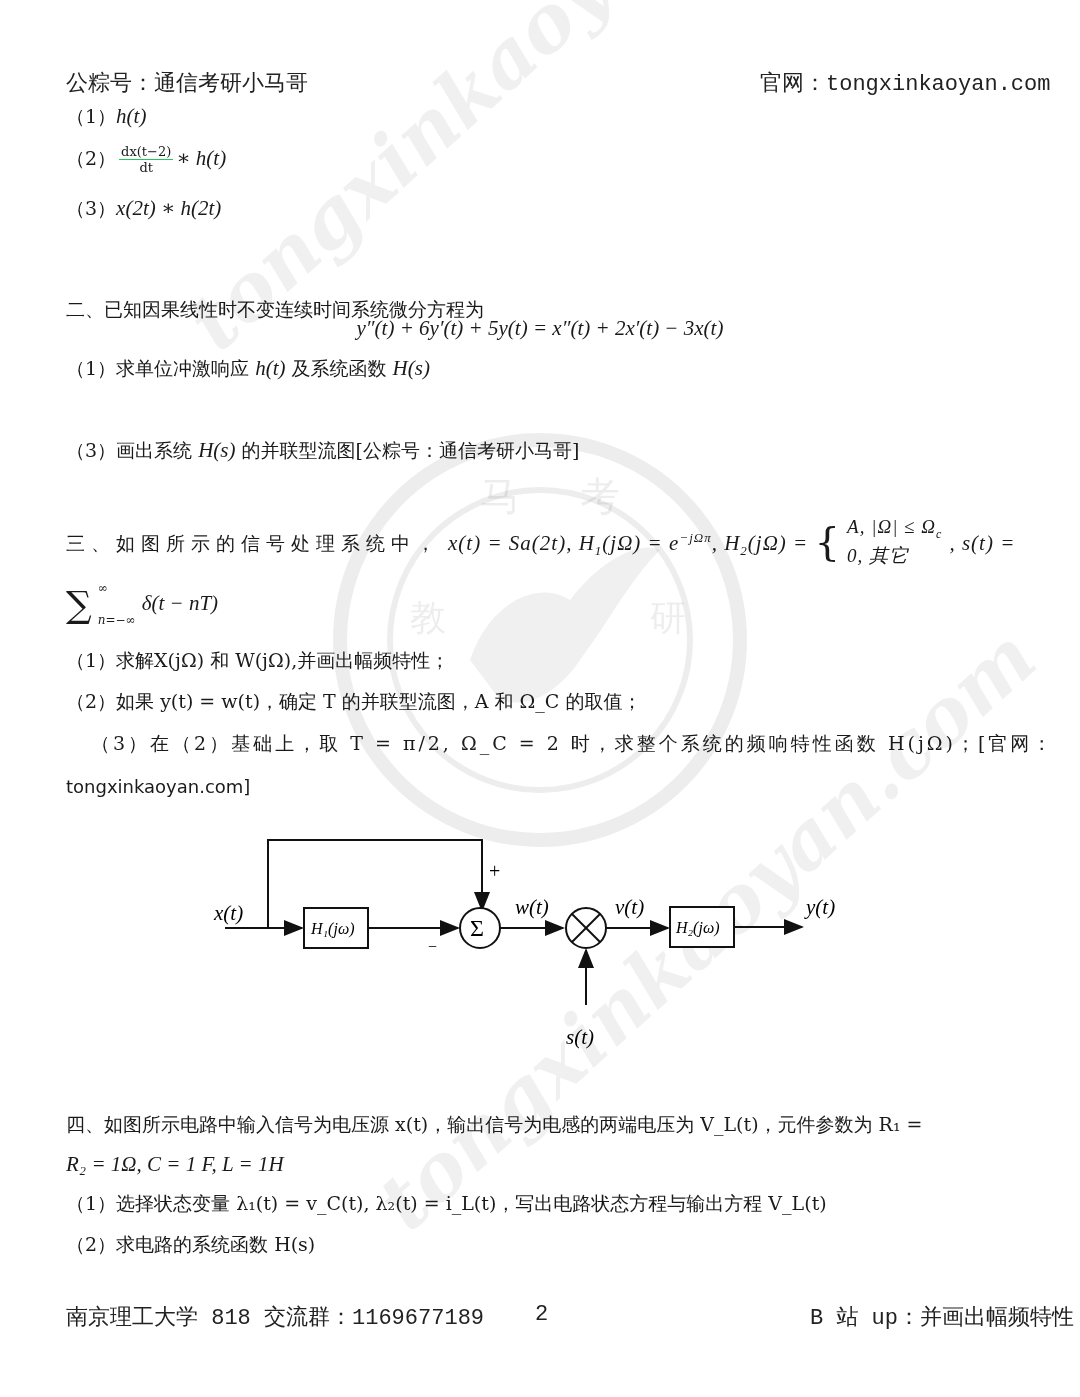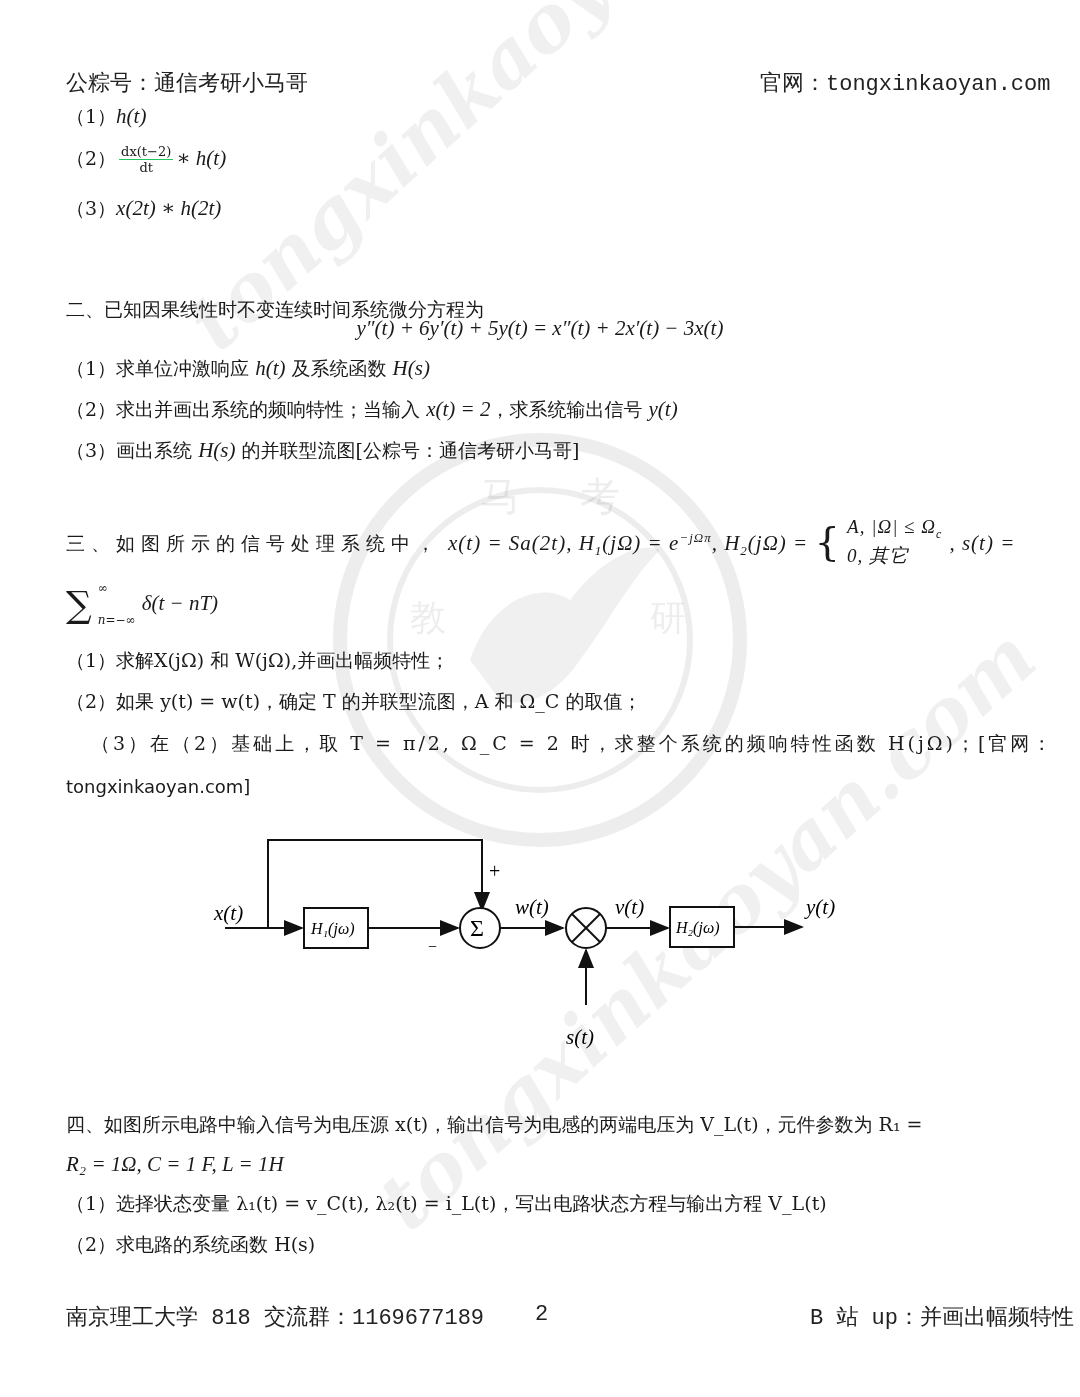--- a/index.html
+++ b/index.html
@@ -49,23 +49,20 @@
     <span>（2）</span><span class="frac"><span class="num">dx(t−2)</span><span class="den">dt</span></span><span class="m">∗ h(t)</span>
   </div>
   <div class="line" style="top:196px;">
     <span>（3）</span><span class="m">x(2t) ∗ h(2t)</span>
   </div>
 
   <div class="line" style="top:273px;margin-top:24px;">二、已知因果线性时不变连续时间系统微分方程为</div>
   <div class="eq" style="top:316px;">y″(t) + 6y′(t) + 5y(t) = x″(t) + 2x′(t) − 3x(t)</div>
   <div class="line" style="top:356px;">
     <span>（1）</span><span>求单位冲激响应 </span><span class="m">h(t)</span><span> 及系统函数 </span><span class="m">H(s)</span>
-  </div>
-  <div class="line" style="top:397px;">
-    <span>（2）</span><span>求出并画出系统的频响特性；当输入 </span><span class="m">x(t) = 2</span><span>，求系统输出信号 </span><span class="m">y(t)</span>
   </div>
   <div class="line" style="top:438px;">
     <span>（3）</span><span>画出系统 </span><span class="m">H(s)</span><span> 的并联型流图[公粽号：通信考研小马哥]</span>
   </div>
 
   <div class="line" style="top:520px; letter-spacing:1px;">
     <span style="letter-spacing:6px;">三、如图所示的信号处理系统中，</span>
     <span class="m"><span>x(t) = Sa(2t), H</span><sub style="font-size:13px;">1</sub><span>(jΩ) = e</span><sup style="font-size:13px;">−jΩπ</sup><span>, H</span><sub style="font-size:13px;">2</sub><span>(jΩ) = </span></span>
     <span class="brace" style="position:relative; top:-4px;">
       <span style="font-size:40px; vertical-align:middle; font-family:'DejaVu Serif',serif;">{</span>

